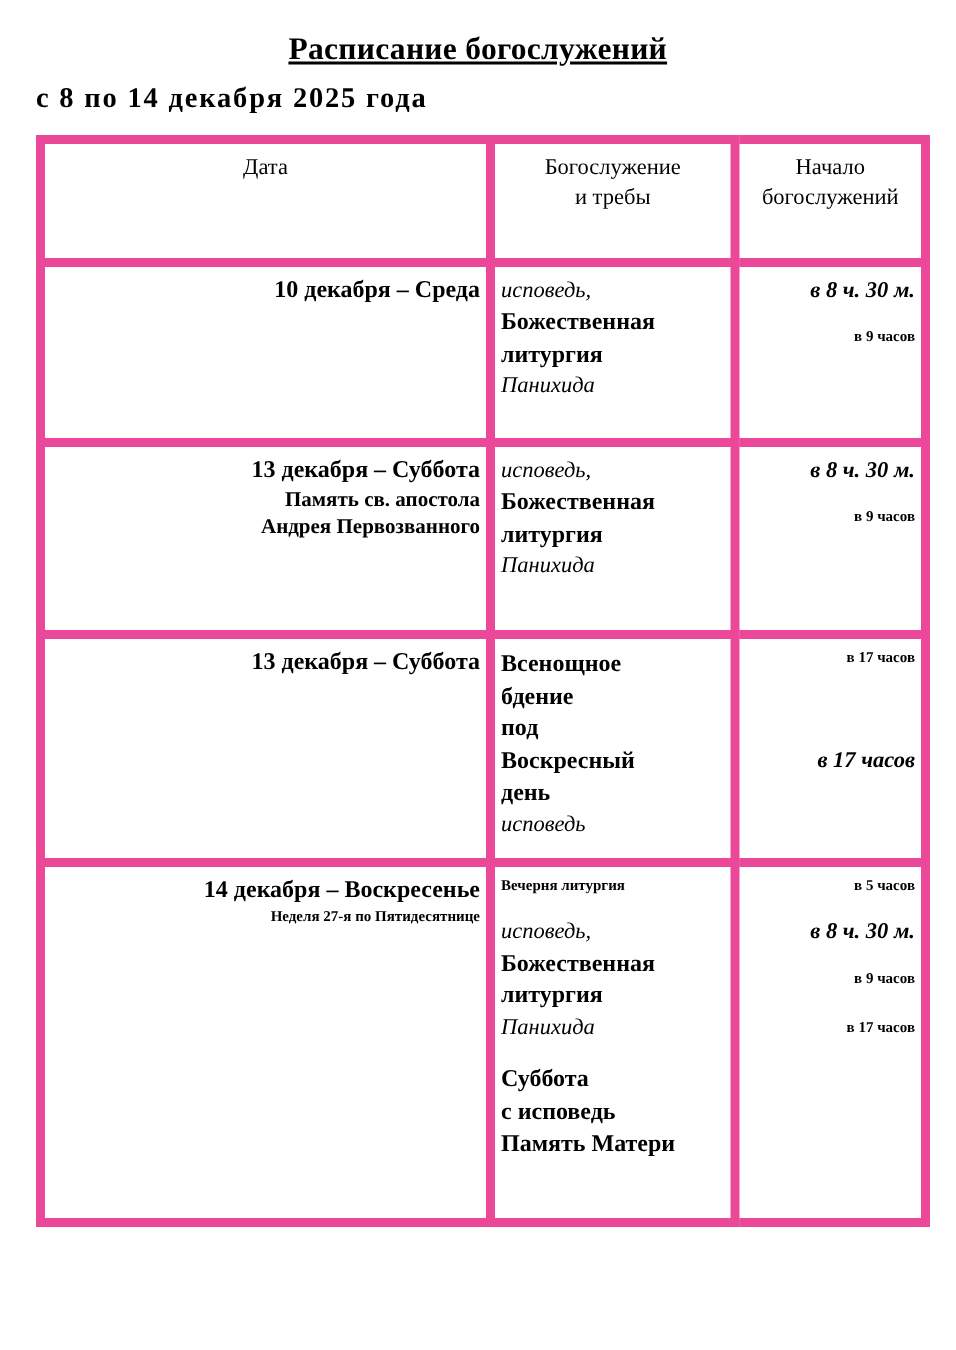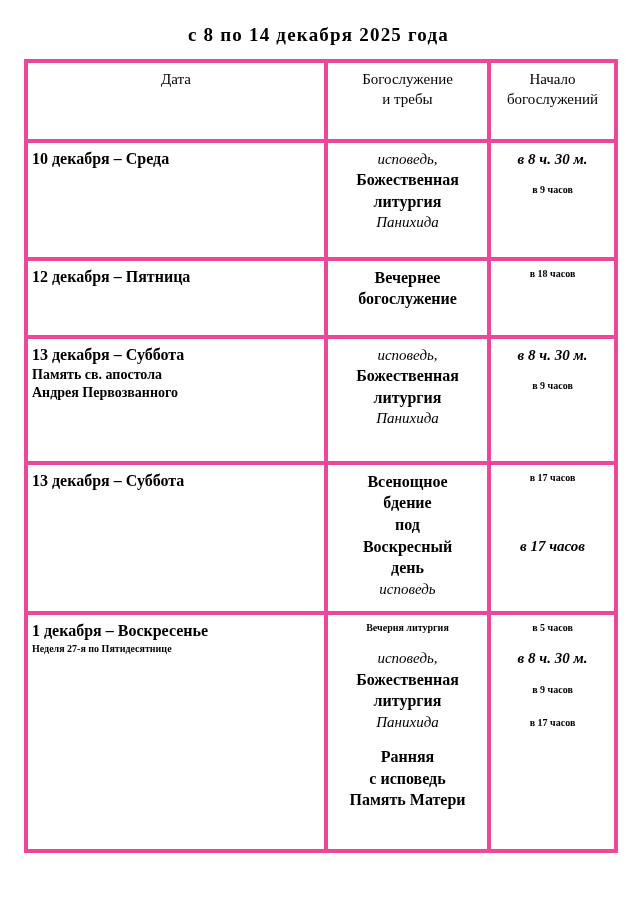--- a/index.html
+++ b/index.html
@@ -24,55 +24,54 @@
   .doc-title {
     text-align: center;
     font-size: 21px;
     font-weight: bold;
     text-decoration: underline;
     letter-spacing: 0.2px;
     margin: 6px 0 0 0;
     line-height: 1.2;
   }
   .doc-subtitle {
-    text-align: center;
     font-size: 19px;
     font-weight: bold;
     margin: 10px 0 12px 0;
     letter-spacing: 1.2px;
     line-height: 1.2;
   }
   table.schedule {
     border-collapse: collapse;
     width: 590px;
     margin: 0 auto;
     table-layout: fixed;
   }
   table.schedule td, table.schedule th {
-    border: 4px solid #ec4899;
+    border: 6px solid #ec4899;
     vertical-align: top;
     padding: 6px 4px 8px 4px;
   }
   col.c-date { width: 300px; }
   col.c-serv { width: 163px; }
   col.c-time { width: 127px; }
 
   thead th {
     text-align: center;
     font-weight: normal;
     font-size: 15px;
     line-height: 1.35;
     padding-top: 10px;
     height: 62px;
     vertical-align: top;
   }
   .hdr-line { display: block; }
 
   td.date-cell {
-    text-align: left;
+    text-align: right;
     vertical-align: middle;
   }
   .date-main {
     font-weight: bold;
     font-size: 16px;
     line-height: 1.3;
     display: block;
   }
   .date-sub {
     font-weight: bold;
@@ -80,24 +79,23 @@
     line-height: 1.3;
     display: block;
   }
   .date-sub2 {
     font-weight: bold;
     font-size: 10px;
     line-height: 1.3;
     display: block;
   }
   td.serv-cell {
-    text-align: center;
   }
   td.time-cell {
-    text-align: center;
+    text-align: right;
   }
   .ln {
     display: block;
     line-height: 1.35;
     font-size: 15px;
   }
   .ln.bold { font-weight: bold; font-size: 16px; }
   .ln.ital { font-style: italic; font-size: 15px; }
   .ln.ital-bold { font-style: italic; font-weight: bold; font-size: 15px; }
   .ln.bold-sm { font-weight: bold; font-size: 10px; }
@@ -109,20 +107,21 @@
   .row-fri td { height: 60px; }
   .row-sat1 td { height: 108px; }
   .row-sat2 td { height: 132px; }
   .row-sun td { height: 220px; }
 </style>
 </head>
 <body>
 
 <div class="page">
 
+  <div class="doc-title">Расписание богослужений</div>
   <div class="doc-subtitle">с  8  по  14  декабря  2025  года</div>
 
   <table class="schedule">
     <colgroup>
       <col class="c-date">
       <col class="c-serv">
       <col class="c-time">
     </colgroup>
     <thead>
       <tr>
@@ -151,32 +150,20 @@
           <span class="ln bold">литургия</span>
           <span class="ln ital">Панихида</span>
         </td>
         <td class="time-cell">
           <span class="ln ital-bold">в  8 ч. 30 м.</span>
           <span class="ln spacer"></span>
           <span class="ln bold-sm">в 9 часов</span>
         </td>
       </tr>
 
-      <tr class="row-fri">
-        <td class="date-cell">
-          <span class="date-main">12 декабря – Пятница</span>
-        </td>
-        <td class="serv-cell">
-          <span class="ln bold">Вечернее</span>
-          <span class="ln bold">богослужение</span>
-        </td>
-        <td class="time-cell">
-          <span class="ln bold-sm">в 18 часов</span>
-        </td>
-      </tr>
 
       <tr class="row-sat1">
         <td class="date-cell">
           <span class="date-main">13 декабря – Суббота</span>
           <span class="date-sub">Память св. апостола</span>
           <span class="date-sub">Андрея Первозванного</span>
         </td>
         <td class="serv-cell">
           <span class="ln ital">исповедь,</span>
           <span class="ln bold">Божественная</span>
@@ -205,32 +192,32 @@
         <td class="time-cell">
           <span class="ln bold-sm">в 17 часов</span>
           <span class="ln spacer3"></span>
           <span class="ln spacer3"></span>
           <span class="ln ital-bold">в 17 часов</span>
         </td>
       </tr>
 
       <tr class="row-sun">
         <td class="date-cell">
-          <span class="date-main">1 декабря – Воскресенье</span>
+          <span class="date-main">14 декабря – Воскресенье</span>
           <span class="date-sub2">Неделя 27-я по Пятидесятнице</span>
         </td>
         <td class="serv-cell">
           <span class="ln bold-sm">Вечерня литургия</span>
           <span class="ln spacer"></span>
           <span class="ln ital">исповедь,</span>
           <span class="ln bold">Божественная</span>
           <span class="ln bold">литургия</span>
           <span class="ln ital">Панихида</span>
           <span class="ln spacer"></span>
-          <span class="ln bold">Ранняя</span>
+          <span class="ln bold">Суббота</span>
           <span class="ln bold">с исповедь</span>
           <span class="ln bold">Память Матери</span>
         </td>
         <td class="time-cell">
           <span class="ln bold-sm">в 5 часов</span>
           <span class="ln spacer"></span>
           <span class="ln ital-bold">в  8 ч. 30 м.</span>
           <span class="ln spacer"></span>
           <span class="ln bold-sm">в 9 часов</span>
           <span class="ln spacer2"></span>

